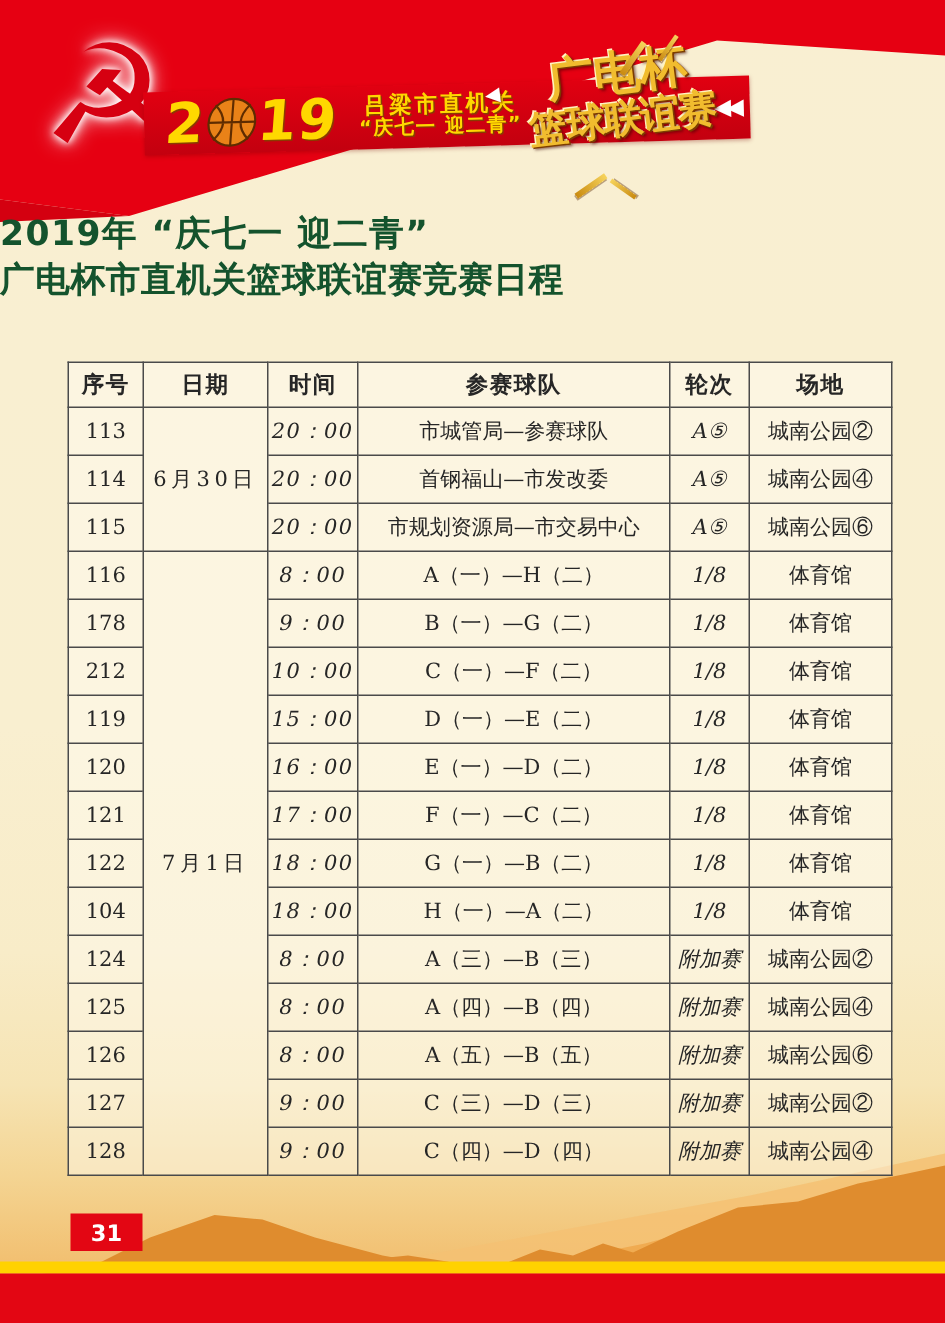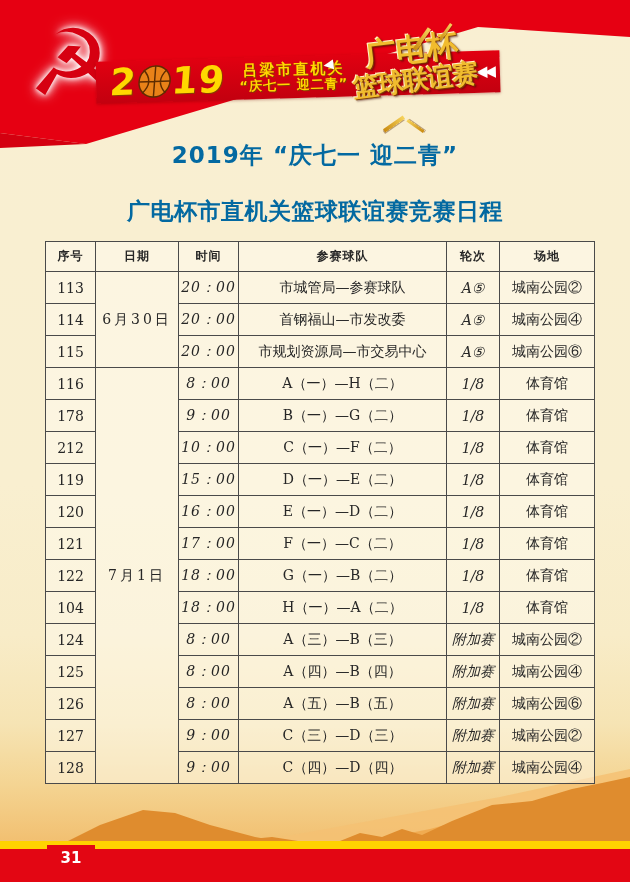--- a/index.html
+++ b/index.html
@@ -41,44 +41,44 @@
     text-shadow:1px 1px 0 #7c3d00,2px 2px 2px rgba(60,0,0,.55),-1px -1px 0 #fff3c0;}
   .cup-arrow{position:absolute;left:-14px;top:14px;color:#fff;font-size:13px;
     text-shadow:1px 1px 1px rgba(100,0,0,.5);}
   .deco-slash{position:absolute;background:linear-gradient(180deg,#f6d35c,#c98a10);z-index:4;
     box-shadow:1px 1px 0 rgba(90,40,0,.4);}
   .slash-a{left:420px;top:26px;width:4px;height:26px;transform:rotate(35deg);}
   .slash-b{left:444px;top:22px;width:3px;height:20px;transform:rotate(35deg);}
   .slash-c{left:392px;top:112px;width:4px;height:24px;transform:rotate(55deg);}
   .slash-d{left:414px;top:116px;width:3px;height:20px;transform:rotate(-55deg);}
   
-  .page-title{position:absolute;left:0;top:140px;width:630px;text-align:center;
-    color:#0369a1;z-index:2;}
+  .page-title{position:absolute;left:0;top:140px;width:630px;text-align:left;
+    color:#14532d;z-index:2;}
   .title-line1{font-size:23px;font-weight:800;letter-spacing:1px;}
-  .title-line2{font-size:23px;font-weight:800;letter-spacing:0.5px;margin-top:25px;}
+  .title-line2{font-size:23px;font-weight:800;letter-spacing:0.5px;margin-top:0;}
   
   .table-wrap{position:absolute;left:45px;top:241px;z-index:2;}
   table.schedule{border-collapse:collapse;table-layout:fixed;width:549px;
     background:rgba(255,253,244,.45);}
   table.schedule th,table.schedule td{
     border:1px solid #4a4a4a;text-align:center;vertical-align:middle;
     color:#262626;padding:0;overflow:hidden;}
-  table.schedule th{height:29px;font-size:12px;font-weight:700;
+  table.schedule th{height:29px;font-size:15px;font-weight:700;
     font-family:"DejaVu Sans",sans-serif;letter-spacing:1px;}
   table.schedule td{height:31px;font-size:14px;font-family:"DejaVu Serif",serif;}
   td.c-date{letter-spacing:3px;font-size:15px;}
   td.c-time{letter-spacing:1px;font-style:italic;}
   td.c-round{font-size:13.5px;font-style:italic;}
   td.c-venue{font-size:13.5px;}
   
   .bottom-svg{position:absolute;left:0;bottom:0;z-index:1;}
   .page-number{
     position:absolute;left:47px;top:809px;width:48px;height:25px;z-index:3;
     background:#e30613;color:#fff;font-size:15px;font-weight:700;
-    display:flex;align-items:center;justify-content:center;margin-top:36px;
+    display:flex;align-items:center;justify-content:center;
   }
 </style>
 </head>
 <body>
 
 <svg class="top-red-svg" width="630" height="165" viewBox="0 0 630 165">
   <polygon points="0,0 630,0 630,37 478,27 86,144 0,133" fill="#e60012"></polygon>
   <polygon points="0,133 86,144 0,148" fill="#d40010"></polygon>
 </svg>
 

